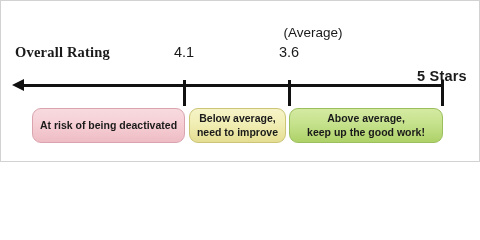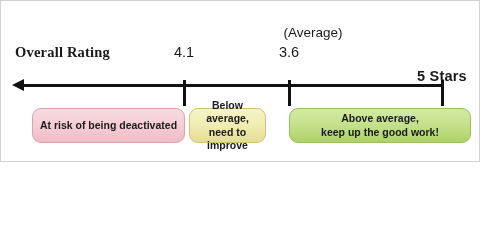--- a/index.html
+++ b/index.html
@@ -111,27 +111,27 @@
     padding: 0 4px;
   }
   #band-at-risk {
     left: 31px;
     width: 153px;
     background: linear-gradient(to bottom, #f7dbdf 0%, #f6cfd5 45%, #eebcc4 100%);
     border: 1px solid #d9a4ad;
   }
   #band-below-average {
     left: 188px;
-    width: 77px;
+    width: 97px;
     background: linear-gradient(to bottom, #f6f3c8 0%, #f1eeb4 45%, #e4dd92 100%);
     border: 1px solid #ccc476;
   }
   #band-above-average {
     left: 288px;
-    width: 182px;
+    width: 154px;
     background: linear-gradient(to bottom, #d4e9a2 0%, #c5e28c 45%, #aed168 100%);
     border: 1px solid #9bbf5c;
   }
   .band-text {
     white-space: pre-line;
     display: block;
   }
 </style>
 </head>
 <body>

